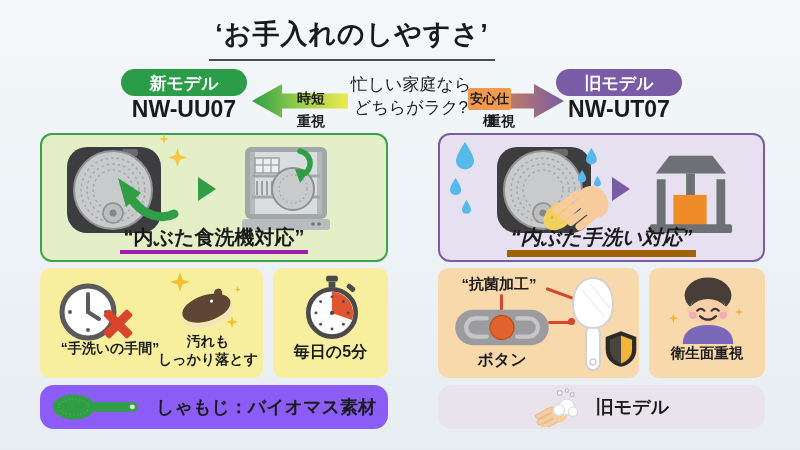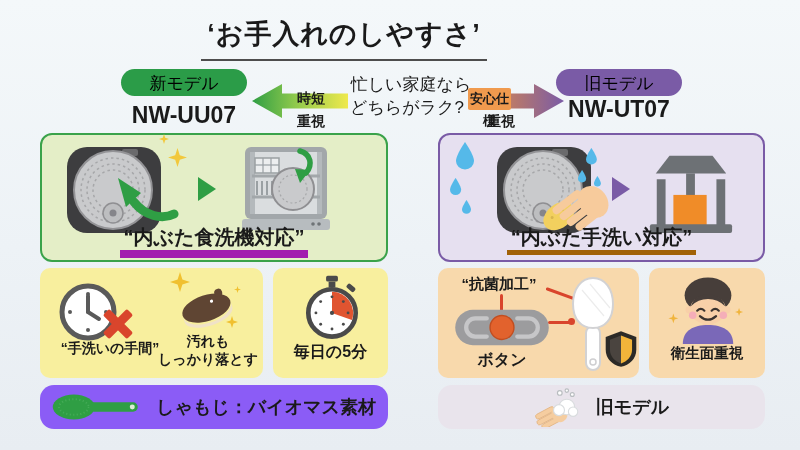--- a/index.html
+++ b/index.html
@@ -6,44 +6,44 @@
   body{
     width:800px;height:450px;overflow:hidden;
     background:linear-gradient(180deg,#f4f8fa 0%,#edf2f6 55%,#e8edf2 100%);
     font-family:"Liberation Sans","DejaVu Sans",sans-serif;
     color:#1a1a1a;
   }
   .stage{position:relative;width:800px;height:450px;}
   .abs{position:absolute;}
   .center{text-align:center;}
   .page-title{
-    left:0;top:16px;width:688px;text-align:center;
+    left:8px;top:16px;width:688px;text-align:center;
   }
   .page-title span{
     display:inline-block;font-size:27px;font-weight:bold;letter-spacing:1px;
     border-bottom:2px solid #4d4d4d;padding:0 6px 7px;
   }
   .badge{
-    height:27px;width:126px;border-radius:15px;color:#000000;
-    font-size:17px;font-weight:normal;line-height:29px;text-align:center;
+    height:27px;width:126px;border-radius:15px;color:#ffffff;
+    font-size:17px;font-weight:bold;line-height:29px;text-align:center;
   }
   .badge-green{background:#2b9c48;}
   .badge-purple{background:#7a5ba6;}
   .model-name{font-size:23px;font-weight:bold;width:162px;text-align:center;}
   .q-line{display:block;font-size:17px;font-weight:normal;line-height:23px;white-space:nowrap;}
   .arrow-label{font-size:14px;font-weight:bold;text-align:center;}
   .safety-chip{background:#f09a4e;font-size:13px;font-weight:bold;text-align:center;
     height:22px;line-height:22px;border-radius:2px;}
   .panel{border-radius:12px;box-sizing:border-box;}
   .panel-left{left:40px;top:133px;width:348px;height:129px;background:#e4eec7;border:2.5px solid #3aa24a;}
   .panel-right{left:438px;top:133px;width:327px;height:129px;background:#e6e0f0;border:2.5px solid #7a5ba6;}
   .feature-title{font-size:20px;font-weight:bold;}
   .feature-title span{display:inline-block;padding:0 4px 1px;line-height:1.15;}
-  .hl-yellow span{border-bottom:8px solid #a21caf;}
-  .hl-orange span{border-bottom:5px solid #a16207;}
+  .hl-yellow span{border-bottom:4px solid #a21caf;}
+  .hl-orange span{border-bottom:7px solid #a16207;font-style:italic;}
   .benefit-box{background:#f8ef9e;border-radius:10px;}
   .peach-box{background:#f8d9ac;border-radius:10px;}
   .footer-bar{border-radius:14px;display:flex;align-items:center;justify-content:center;gap:12px;}
   .footer-left{left:40px;top:385px;width:348px;height:44px;background:#8b5cf6;}
   .footer-right{left:438px;top:385px;width:327px;height:44px;background:#e9e4ec;}
   .footer-label{font-size:18px;font-weight:bold;}
   .small-label{font-size:14px;font-weight:bold;line-height:18px;}
   .tri{width:0;height:0;border-top:12px solid transparent;border-bottom:12px solid transparent;}
   .tri-green{border-left:18px solid #2f9e44;}
   .tri-purple{border-left:18px solid #7a5ba6;}
@@ -55,21 +55,21 @@
 
 <div class="stage">
 
   <div class="abs page-title">
     <span>‘お手入れのしやすさ’</span>
   </div>
 
   <div class="abs badge badge-green" style="left:121px;top:69px;">
     <span>新モデル</span>
   </div>
-  <div class="abs model-name" style="left:103px;top:102px;">NW-UU07</div>
+  <div class="abs model-name" style="left:103px;top:96px;">NW-UU07</div>
 
   <div class="abs badge badge-purple" style="left:556px;top:69px;">
     <span>旧モデル</span>
   </div>
   <div class="abs model-name" style="left:538px;top:96px;">NW-UT07</div>
 
   <svg class="abs" style="left:252px;top:84px;" width="96" height="34" viewBox="0 0 96 34">
     <defs>
       <linearGradient id="gradL" x1="0" y1="0" x2="1" y2="0">
         <stop offset="0" stop-color="#2f9e44"></stop>
@@ -77,21 +77,21 @@
           <stop offset="1" stop-color="#efe94d"></stop>
       </linearGradient>
     </defs>
     <polygon points="0,17 30,0 30,9.5 96,9.5 96,24.5 30,24.5 30,34" fill="url(#gradL)"></polygon>
   </svg>
   <div class="abs arrow-label" style="left:276px;top:90px;width:70px;">時短</div>
   <div class="abs arrow-label" style="left:276px;top:113px;width:70px;">重視</div>
 
   <div class="abs" style="left:350px;top:73px;width:122px;">
     <span class="q-line center" style="text-align:center;">忙しい家庭なら</span>
-    <span class="q-line center" style="text-align:left;">どちらがラク?</span>
+    <span class="q-line center" style="text-align:center;">どちらがラク?</span>
   </div>
 
   <svg class="abs" style="left:468px;top:84px;" width="96" height="34" viewBox="0 0 96 34">
     <defs>
       <linearGradient id="gradR" x1="0" y1="0" x2="1" y2="0">
         <stop offset="0" stop-color="#ef9d4e"></stop>
           <stop offset="0.5" stop-color="#b5776e"></stop>
           <stop offset="1" stop-color="#7a5ba6"></stop>
       </linearGradient>
     </defs>

